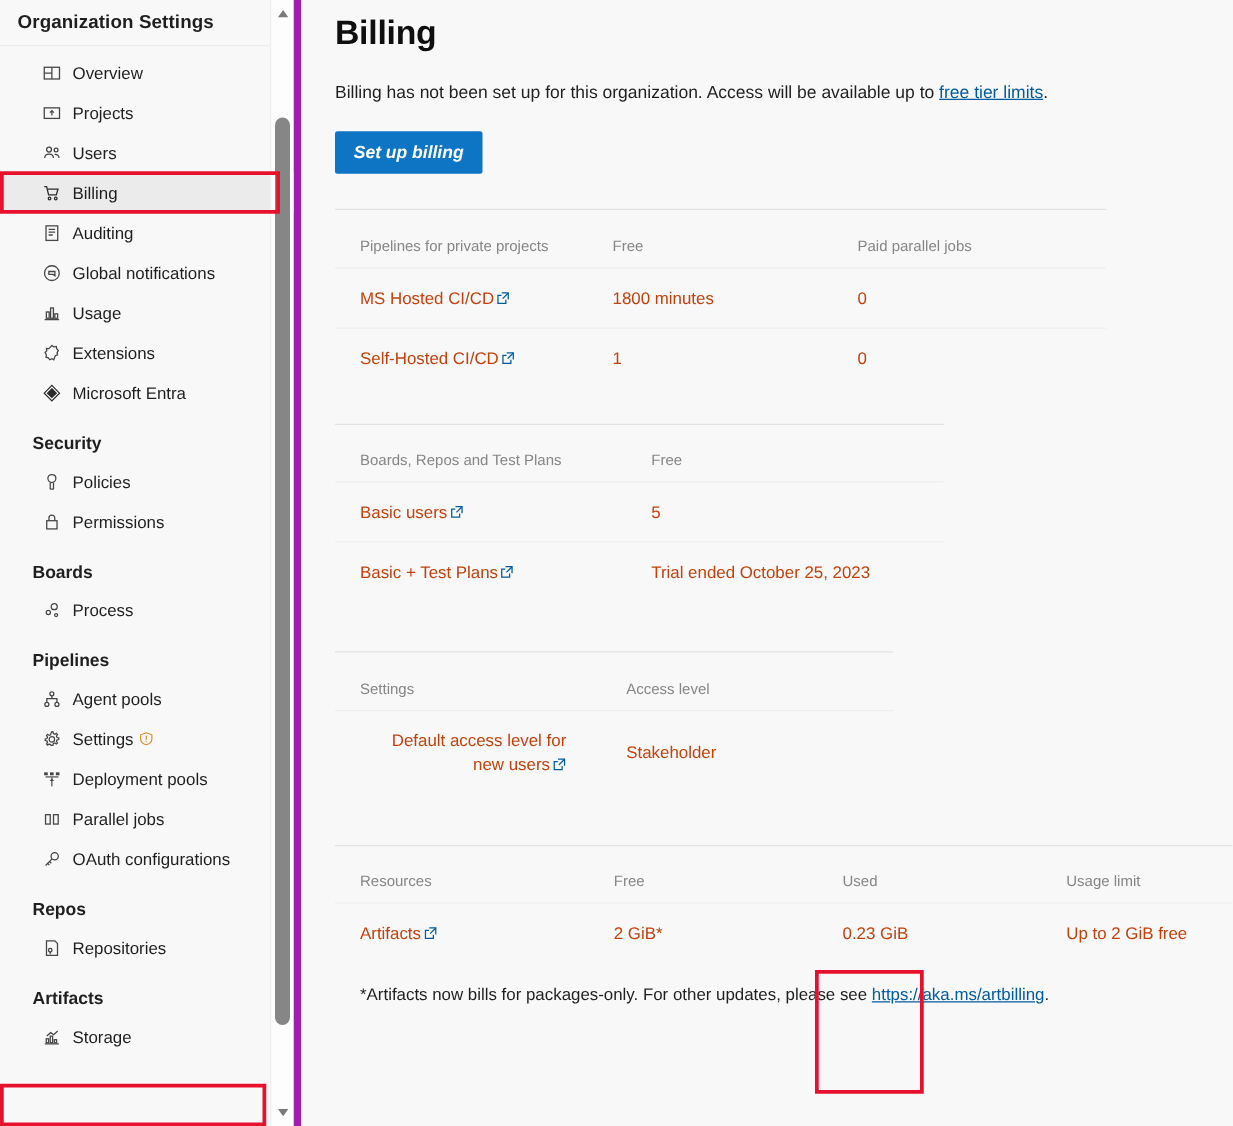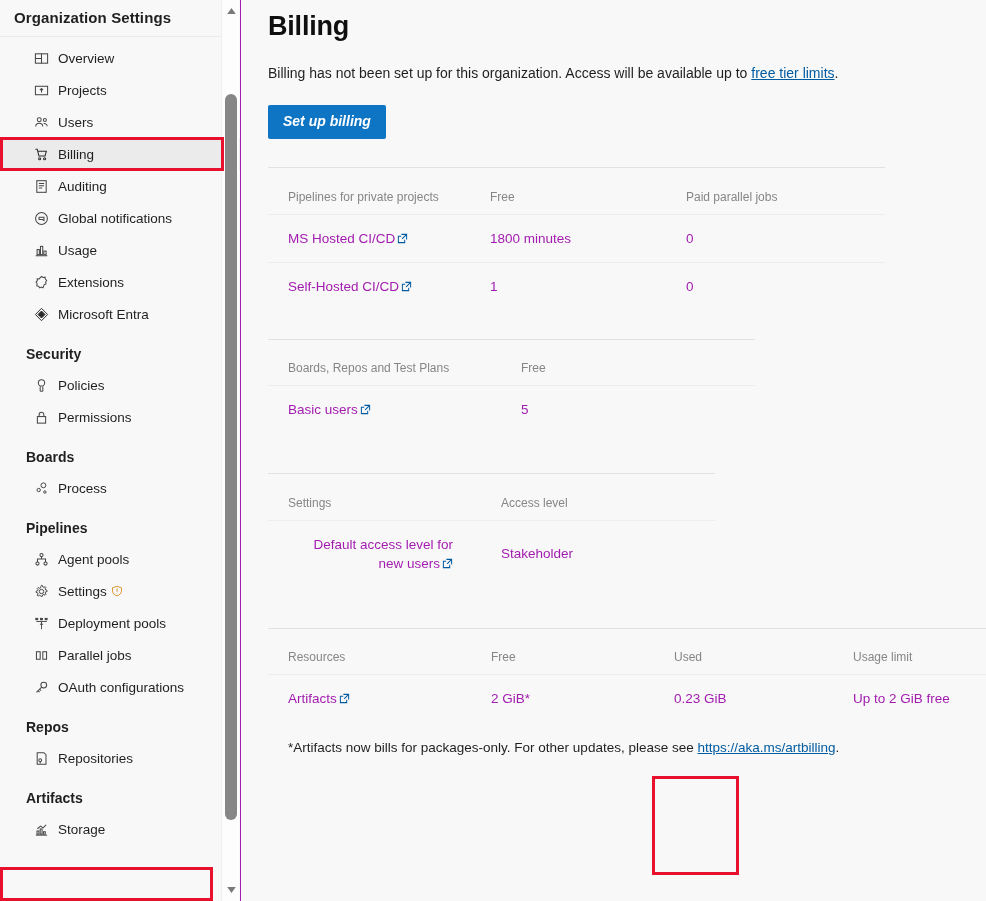--- a/index.html
+++ b/index.html
@@ -12,21 +12,21 @@
     color: #1f1f1f;
     -webkit-font-smoothing: antialiased;
   }
   #app { position: relative; width: 986px; height: 901px; }
 
   
   #sidebar {
     position: absolute; left: 0; top: 0;
     width: 241px; height: 901px;
     background: #f8f8f8;
-    border-right: 1px solid #a21caf;
+    border-right: 6px solid #a21caf;
     overflow: hidden;
   }
   .sb-title {
     font-size: 15px; font-weight: bold;
     color: #1f1f1f;
     padding: 9px 0 10px 14px;
     letter-spacing: .1px;
   }
   .sb-title-rule {
     height: 1px; background: #ececec;
@@ -111,21 +111,21 @@
 
   
   .tbl { width: 100%; border-collapse: collapse; table-layout: fixed; }
   .tbl th {
     text-align: left; font-weight: normal;
     font-size: 12px; color: #868686;
     padding: 0 0 10px 20px; vertical-align: bottom; height: 46px;
   }
   .tbl td {
     text-align: left;
-    font-size: 13.5px; color: #a21caf;
+    font-size: 13.5px; color: #c2410c;
     padding: 14px 0 14px 20px;
     border-top: 1px solid #ededed;
     vertical-align: middle; line-height: 19px;
   }
   .note {
     font-size: 13.5px; color: #1f1f1f;
     padding: 16px 0 0 20px; line-height: 19px;
   }
   .ext {
     display: inline-block; width: 11px; height: 11px;
@@ -451,20 +451,28 @@
         </tr>
       </thead>
       <tbody>
         <tr>
           <td><span>Basic users</span><span class="ext"><svg width="11" height="11" viewBox="0 0 12 12" fill="none" stroke="#005ba1" stroke-width="1.1">
                   <path d="M4.8 1.5H10.5V7.2"></path>
                   <path d="M10.5 1.5L5.6 6.4"></path>
                   <path d="M8.4 7.4v3.1H1.5V3.6h3.1"></path>
                 </svg></span></td>
           <td>5</td>
+        </tr>
+        <tr>
+          <td><span>Basic + Test Plans</span><span class="ext"><svg width="11" height="11" viewBox="0 0 12 12" fill="none" stroke="#005ba1" stroke-width="1.1">
+                  <path d="M4.8 1.5H10.5V7.2"></path>
+                  <path d="M10.5 1.5L5.6 6.4"></path>
+                  <path d="M8.4 7.4v3.1H1.5V3.6h3.1"></path>
+                </svg></span></td>
+          <td>Trial ended October 25, 2023</td>
         </tr>
       </tbody>
     </table>
 
     
     <div class="rule" style="width:447px;margin-top:40px;"></div>
 
     
     <table class="tbl" style="width:447px;">
       <colgroup>

